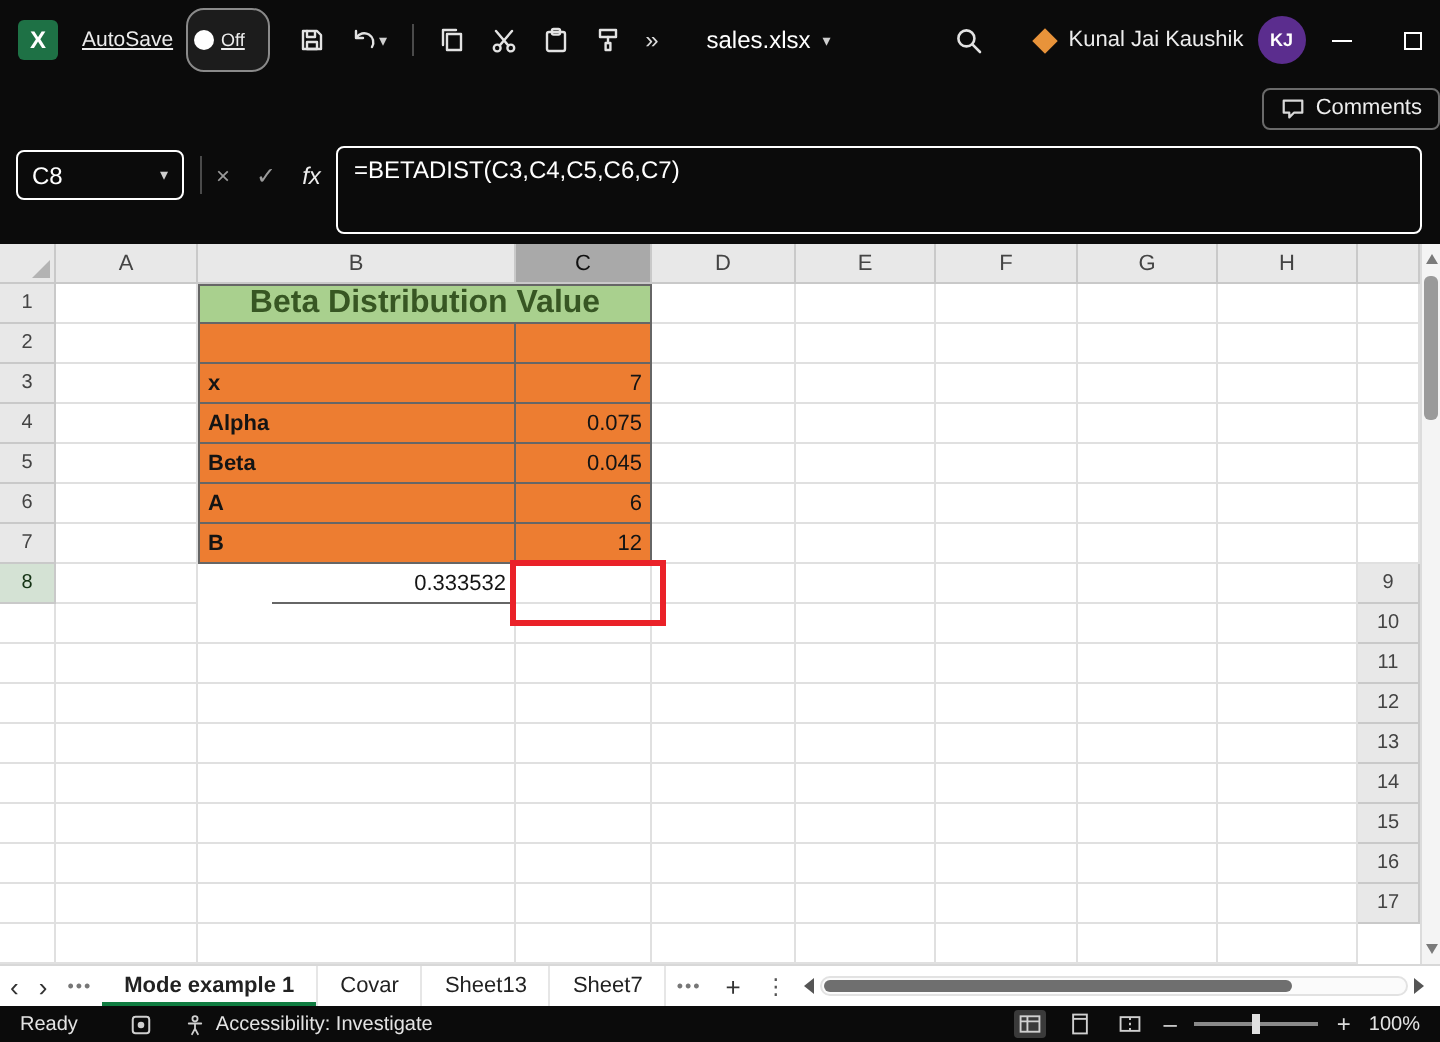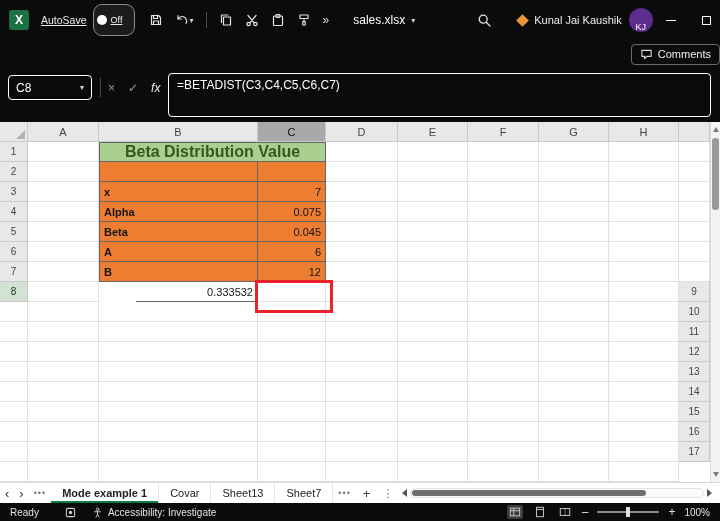--- a/index.html
+++ b/index.html
@@ -21,21 +21,21 @@
 .qat{display:flex;align-items:center;gap:12px;margin-left:14px;}
 .icon{display:flex;align-items:center;}
 .tb-divider{width:1px;height:16px;background:#4a4a4a;}
 .chev{font-size:8px;color:#cfcfcf;margin-left:1px;}
 .more-glyph{font-size:12px;color:#dcdcdc;}
 .filename{display:flex;align-items:center;gap:5px;margin-left:24px;font-size:12px;color:#fff;}
 .search-btn{margin-left:62px;display:flex;align-items:center;}
 .user{display:flex;align-items:center;gap:7px;margin-left:26px;}
 .diamond{width:9px;height:9px;background:#E8933A;transform:rotate(45deg);flex:none;}
 .user-name{font-size:11px;white-space:nowrap;}
-.avatar{width:24px;height:24px;border-radius:50%;background:var(--avatar-bg);display:flex;align-items:flex-end;justify-content:center;font-size:9px;font-weight:normal;color:#fff;flex:none;}
+.avatar{width:24px;height:24px;border-radius:50%;background:var(--avatar-bg);display:flex;align-items:center;justify-content:center;font-size:9px;font-weight:bold;color:#fff;flex:none;}
 .win-controls{margin-left:auto;display:flex;height:100%;}
 .winbtn{width:36px;height:100%;display:flex;align-items:center;justify-content:center;color:#fff;font-size:15px;}
 .min-bar{width:10px;height:1px;background:#fff;display:block;}
 .max-box{width:9px;height:9px;border:1px solid #fff;display:block;}
 
 
 .ribbon{position:absolute;top:40px;left:0;width:100%;height:28px;background:var(--chrome-bg);display:flex;align-items:center;color:#EDEDED;}
 #ribbon-tabs{display:flex;align-items:center;margin-left:8px;}
 .ribbon-tab{padding:0 11px;font-size:11.5px;white-space:nowrap;}
 .comments-btn{margin-left:auto;display:flex;align-items:center;gap:5px;border:1px solid #6a6a6a;border-radius:4px;padding:3px 8px;font-size:11px;}

